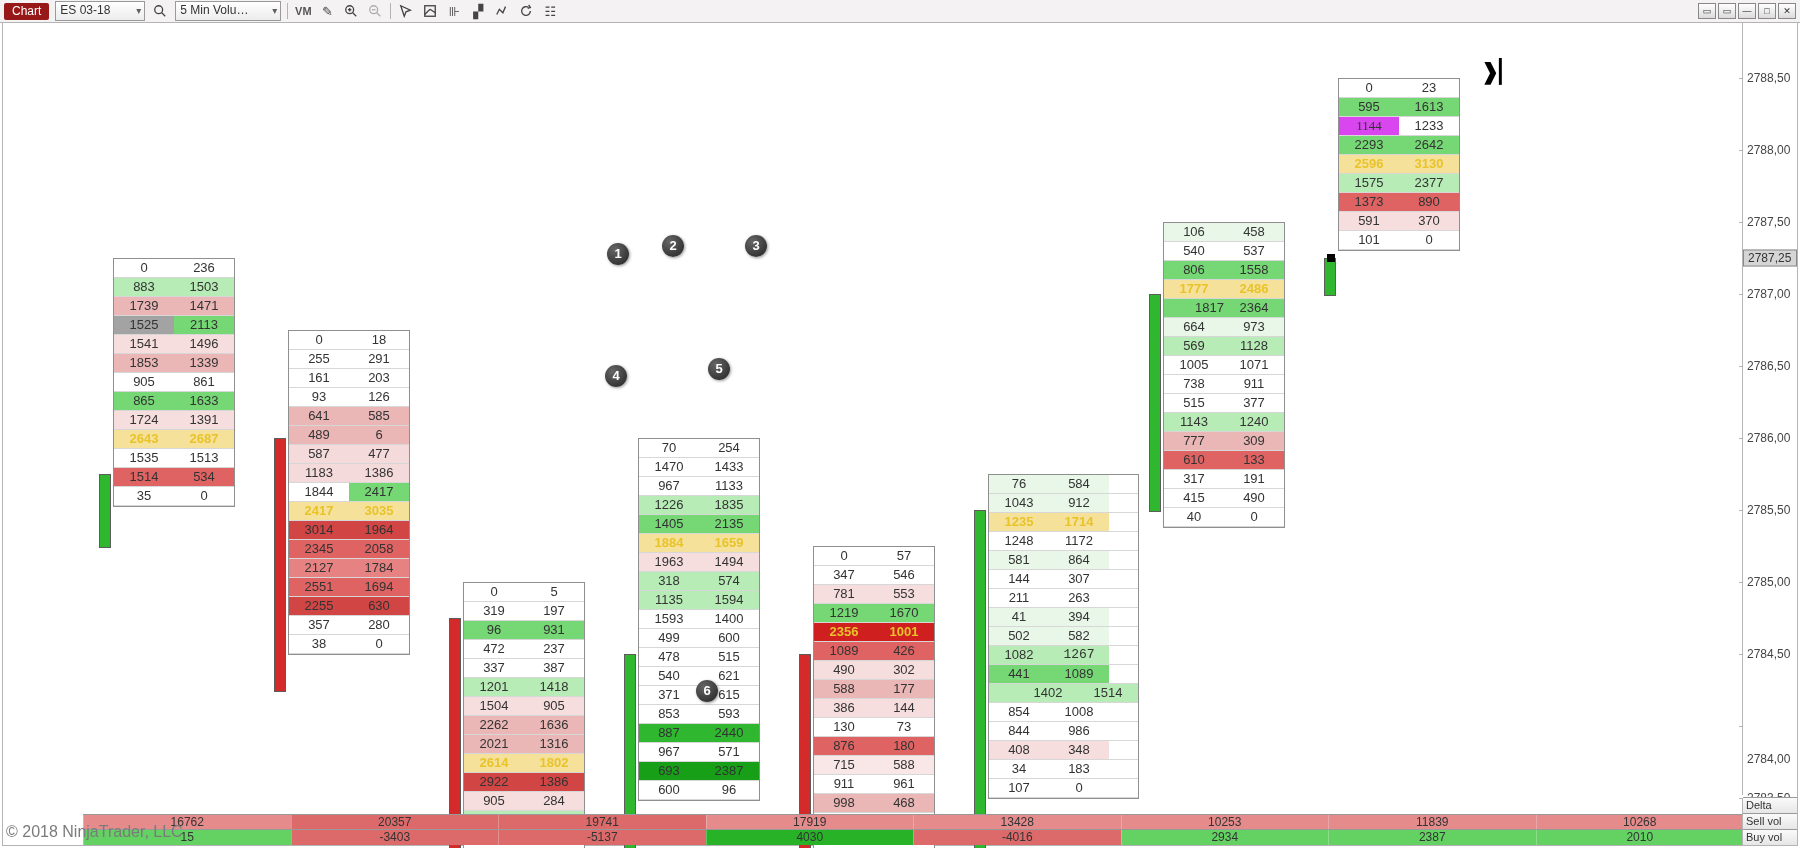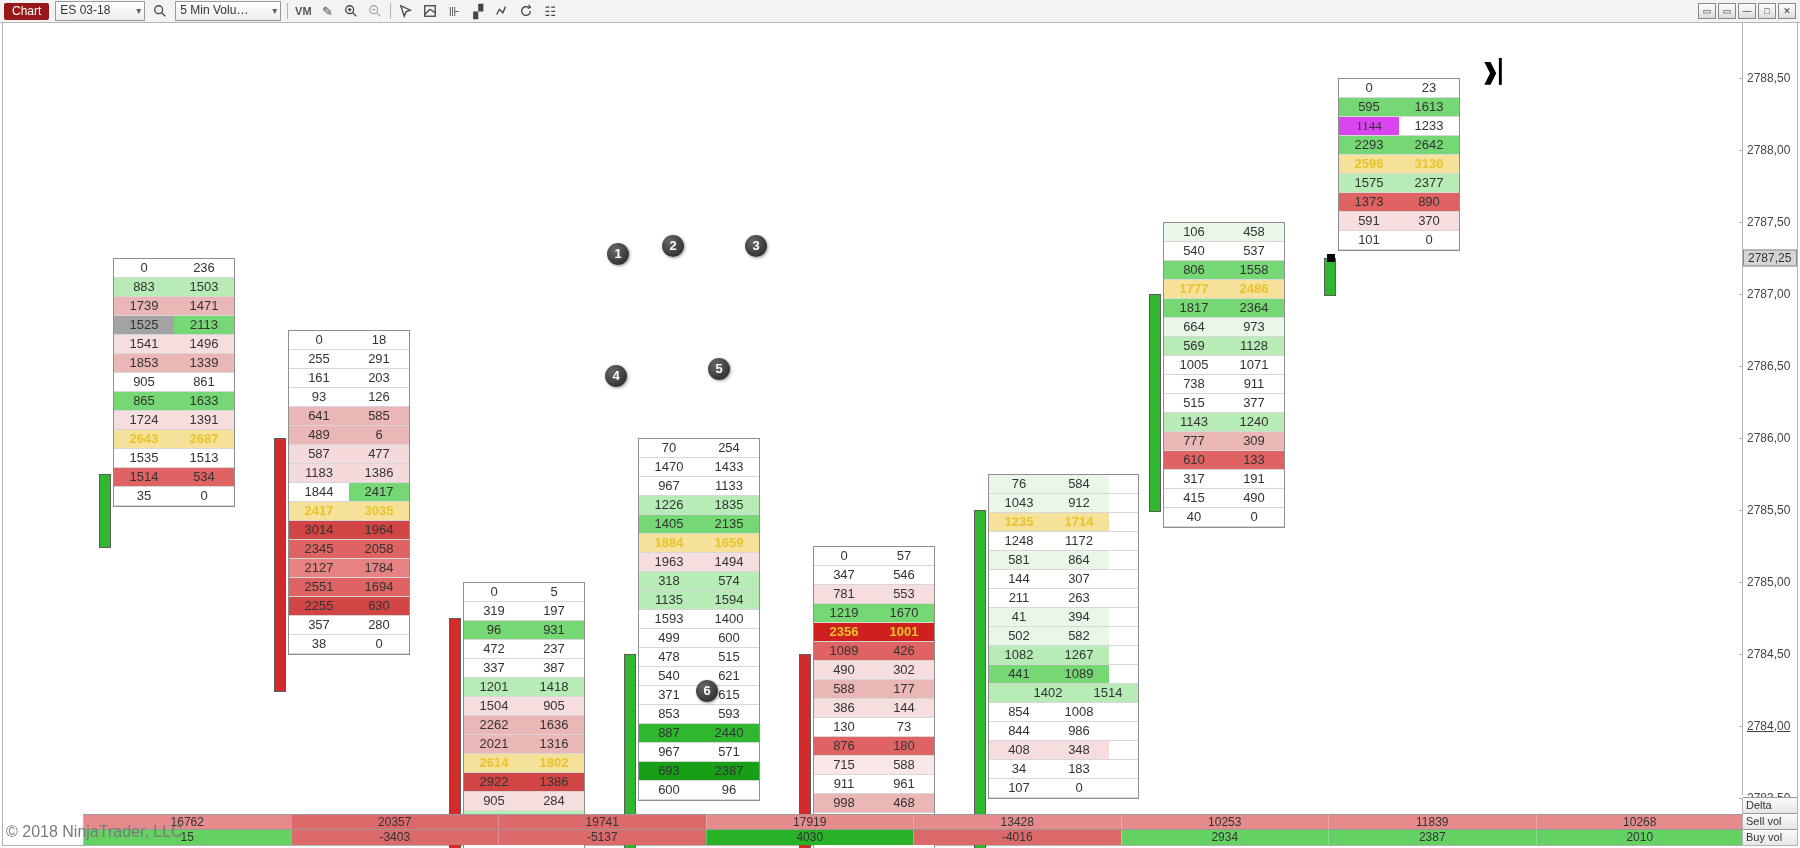--- a/index.html
+++ b/index.html
@@ -512,21 +512,21 @@
           <div class="row">
             <div class="cell" style="background: rgb(232, 247, 232);">41</div>
             <div class="cell" style="background: rgb(232, 247, 232);">394</div>
           </div>
           <div class="row">
             <div class="cell" style="background: rgb(232, 247, 232);">502</div>
             <div class="cell" style="background: rgb(232, 247, 232);">582</div>
           </div>
           <div class="row">
             <div class="cell" style="background: rgb(183, 236, 183);">1082</div>
-            <div class="cell" style="background: rgb(183, 236, 183);">1267</div>
+            <div class="cell" style="background: rgb(183, 236, 183); font-family: Liberation Mono, monospace;">1267</div>
           </div>
           <div class="row">
             <div class="cell" style="background: rgb(117, 216, 117);">441</div>
             <div class="cell" style="background: rgb(117, 216, 117);">1089</div>
           </div>
           <div class="row">
             <div class="cell" style="background: rgb(183, 236, 183); padding-left: 29px;">1402</div>
             <div class="cell" style="background: rgb(183, 236, 183);">1514</div>
           </div>
           <div class="row">
@@ -564,21 +564,21 @@
           </div>
           <div class="row">
             <div class="cell" style="background: rgb(117, 216, 117);">806</div>
             <div class="cell" style="background: rgb(117, 216, 117);">1558</div>
           </div>
           <div class="row highlight">
             <div class="cell" style="background: rgb(245, 225, 154); color: rgb(232, 195, 42);">1777</div>
             <div class="cell" style="background: rgb(245, 225, 154); color: rgb(232, 195, 42);">2486</div>
           </div>
           <div class="row">
-            <div class="cell" style="background: rgb(117, 216, 117);">1817</div>
+            <div class="cell" style="background: rgb(117, 216, 117); text-align: right;">1817</div>
             <div class="cell" style="background: rgb(117, 216, 117);">2364</div>
           </div>
           <div class="row">
             <div class="cell" style="background: rgb(232, 247, 232);">664</div>
             <div class="cell" style="background: rgb(232, 247, 232);">973</div>
           </div>
           <div class="row">
             <div class="cell" style="background: rgb(183, 236, 183);">569</div>
             <div class="cell" style="background: rgb(183, 236, 183);">1128</div>
           </div>
@@ -684,21 +684,21 @@
       <div class="y-tick" style="top: 343px;">2786,50</div>
       <div class="y-tick-line" style="top: 415px;"></div>
       <div class="y-tick" style="top: 415px;">2786,00</div>
       <div class="y-tick-line" style="top: 487px;"></div>
       <div class="y-tick" style="top: 487px;">2785,50</div>
       <div class="y-tick-line" style="top: 559px;"></div>
       <div class="y-tick" style="top: 559px;">2785,00</div>
       <div class="y-tick-line" style="top: 631px;"></div>
       <div class="y-tick" style="top: 631px;">2784,50</div>
       <div class="y-tick-line" style="top: 703px;"></div>
-      <div class="y-tick" style="top: 703px; text-decoration: underline;">2784,00</div>
+      <div class="y-tick" style="top: 736px;">2784,00</div>
       <div class="y-tick-line" style="top: 775px;"></div>
       <div class="y-tick" style="top: 775px;">2783,50</div>
       <div class="y-current" style="top: 235px;">2787,25</div>
     </div>
 
   <div class="footer-rows" id="footerRows">
       <div class="frow" style="bottom: 15px;">
         <div class="fcell" style="background: rgb(229, 139, 139);">16762</div>
         <div class="fcell" style="background: rgb(221, 106, 106);">20357</div>
         <div class="fcell" style="background: rgb(221, 106, 106);">19741</div>

